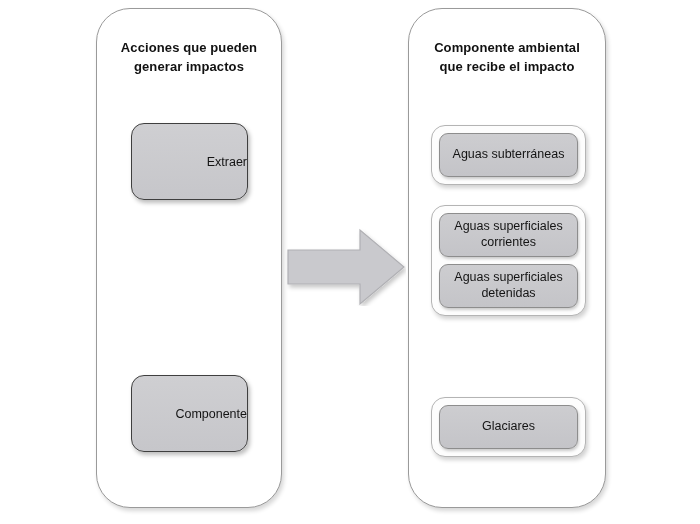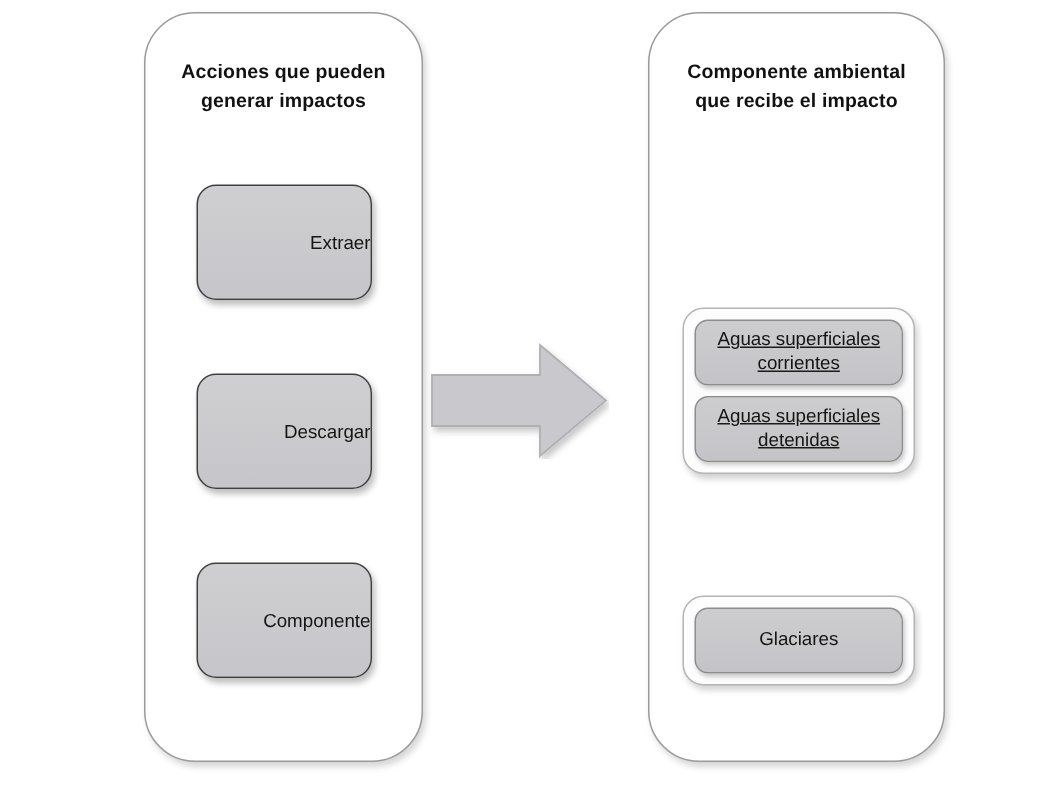--- a/index.html
+++ b/index.html
@@ -32,21 +32,21 @@
     box-shadow: 2px 3px 4px rgba(0,0,0,0.16);
     box-sizing: border-box;
   }
   #panel-actions {
     left: 96px;
     top: 8px;
     width: 186px;
     height: 500px;
   }
   #panel-components {
-    left: 432px;
+    left: 408px;
     top: 8px;
     width: 198px;
     height: 500px;
   }
 
   .panel-title {
     position: absolute;
     left: 0;
     right: 0;
     top: 30px;
@@ -86,21 +86,21 @@
     left: 22px;
     width: 155px;
     background: #fdfdfd;
     border: 1px solid #b4b4b4;
     border-radius: 14px;
     box-shadow: 2px 3px 4px rgba(0,0,0,0.18);
     box-sizing: border-box;
     padding: 7px 7px;
   }
   #group-0 { top: 116px; }
-  #group-1 { top: 196px; text-decoration: underline; }
+  #group-1 { top: 196px; }
   #group-2 { top: 316px; }
   #group-3 { top: 388px; }
 
   .component-box {
     width: 100%;
     min-height: 44px;
     background: linear-gradient(to bottom, #cdcdd0 0%, #c4c4c8 100%);
     border: 1.3px solid #8d8d8d;
     border-radius: 9px;
     box-shadow: 1px 2px 3px rgba(0,0,0,0.20);
@@ -134,23 +134,20 @@
 <div id="canvas">
 
   <div class="panel" id="panel-actions">
     <div class="panel-title">Acciones que pueden
 generar impactos</div>
 
     <div class="action-box" id="action-0">
       <span>Extraer</span>
     </div>
 
-    <div class="action-box" id="action-1">
-      <span>Descargar</span>
-    </div>
 
     <div class="action-box" id="action-2">
       <span>Componente</span>
     </div>
   </div>
 
   <div id="flow-arrow">
     <svg width="120" height="78" viewBox="0 0 120 78" xmlns="http://www.w3.org/2000/svg">
       <defs>
         <filter id="arrowShadow" x="-20%" y="-20%" width="150%" height="150%">
@@ -158,20 +155,25 @@
         </filter>
       </defs>
       <polygon points="2,22 74,22 74,2 118,39 74,76 74,56 2,56" fill="#c9c9cd" stroke="#b0b0b4" stroke-width="1.2" filter="url(#arrowShadow)"></polygon>
     </svg>
   </div>
 
   <div class="panel" id="panel-components">
     <div class="panel-title">Componente ambiental
 que recibe el impacto</div>
 
+    <div class="group" id="group-0">
+      <div class="component-box">
+        <span>Aguas subterráneas</span>
+      </div>
+    </div>
 
     <div class="group" id="group-1">
       <div class="component-box">
         <span>Aguas superficiales
 corrientes</span>
       </div>
       <div class="component-box">
         <span>Aguas superficiales
 detenidas</span>
       </div>

